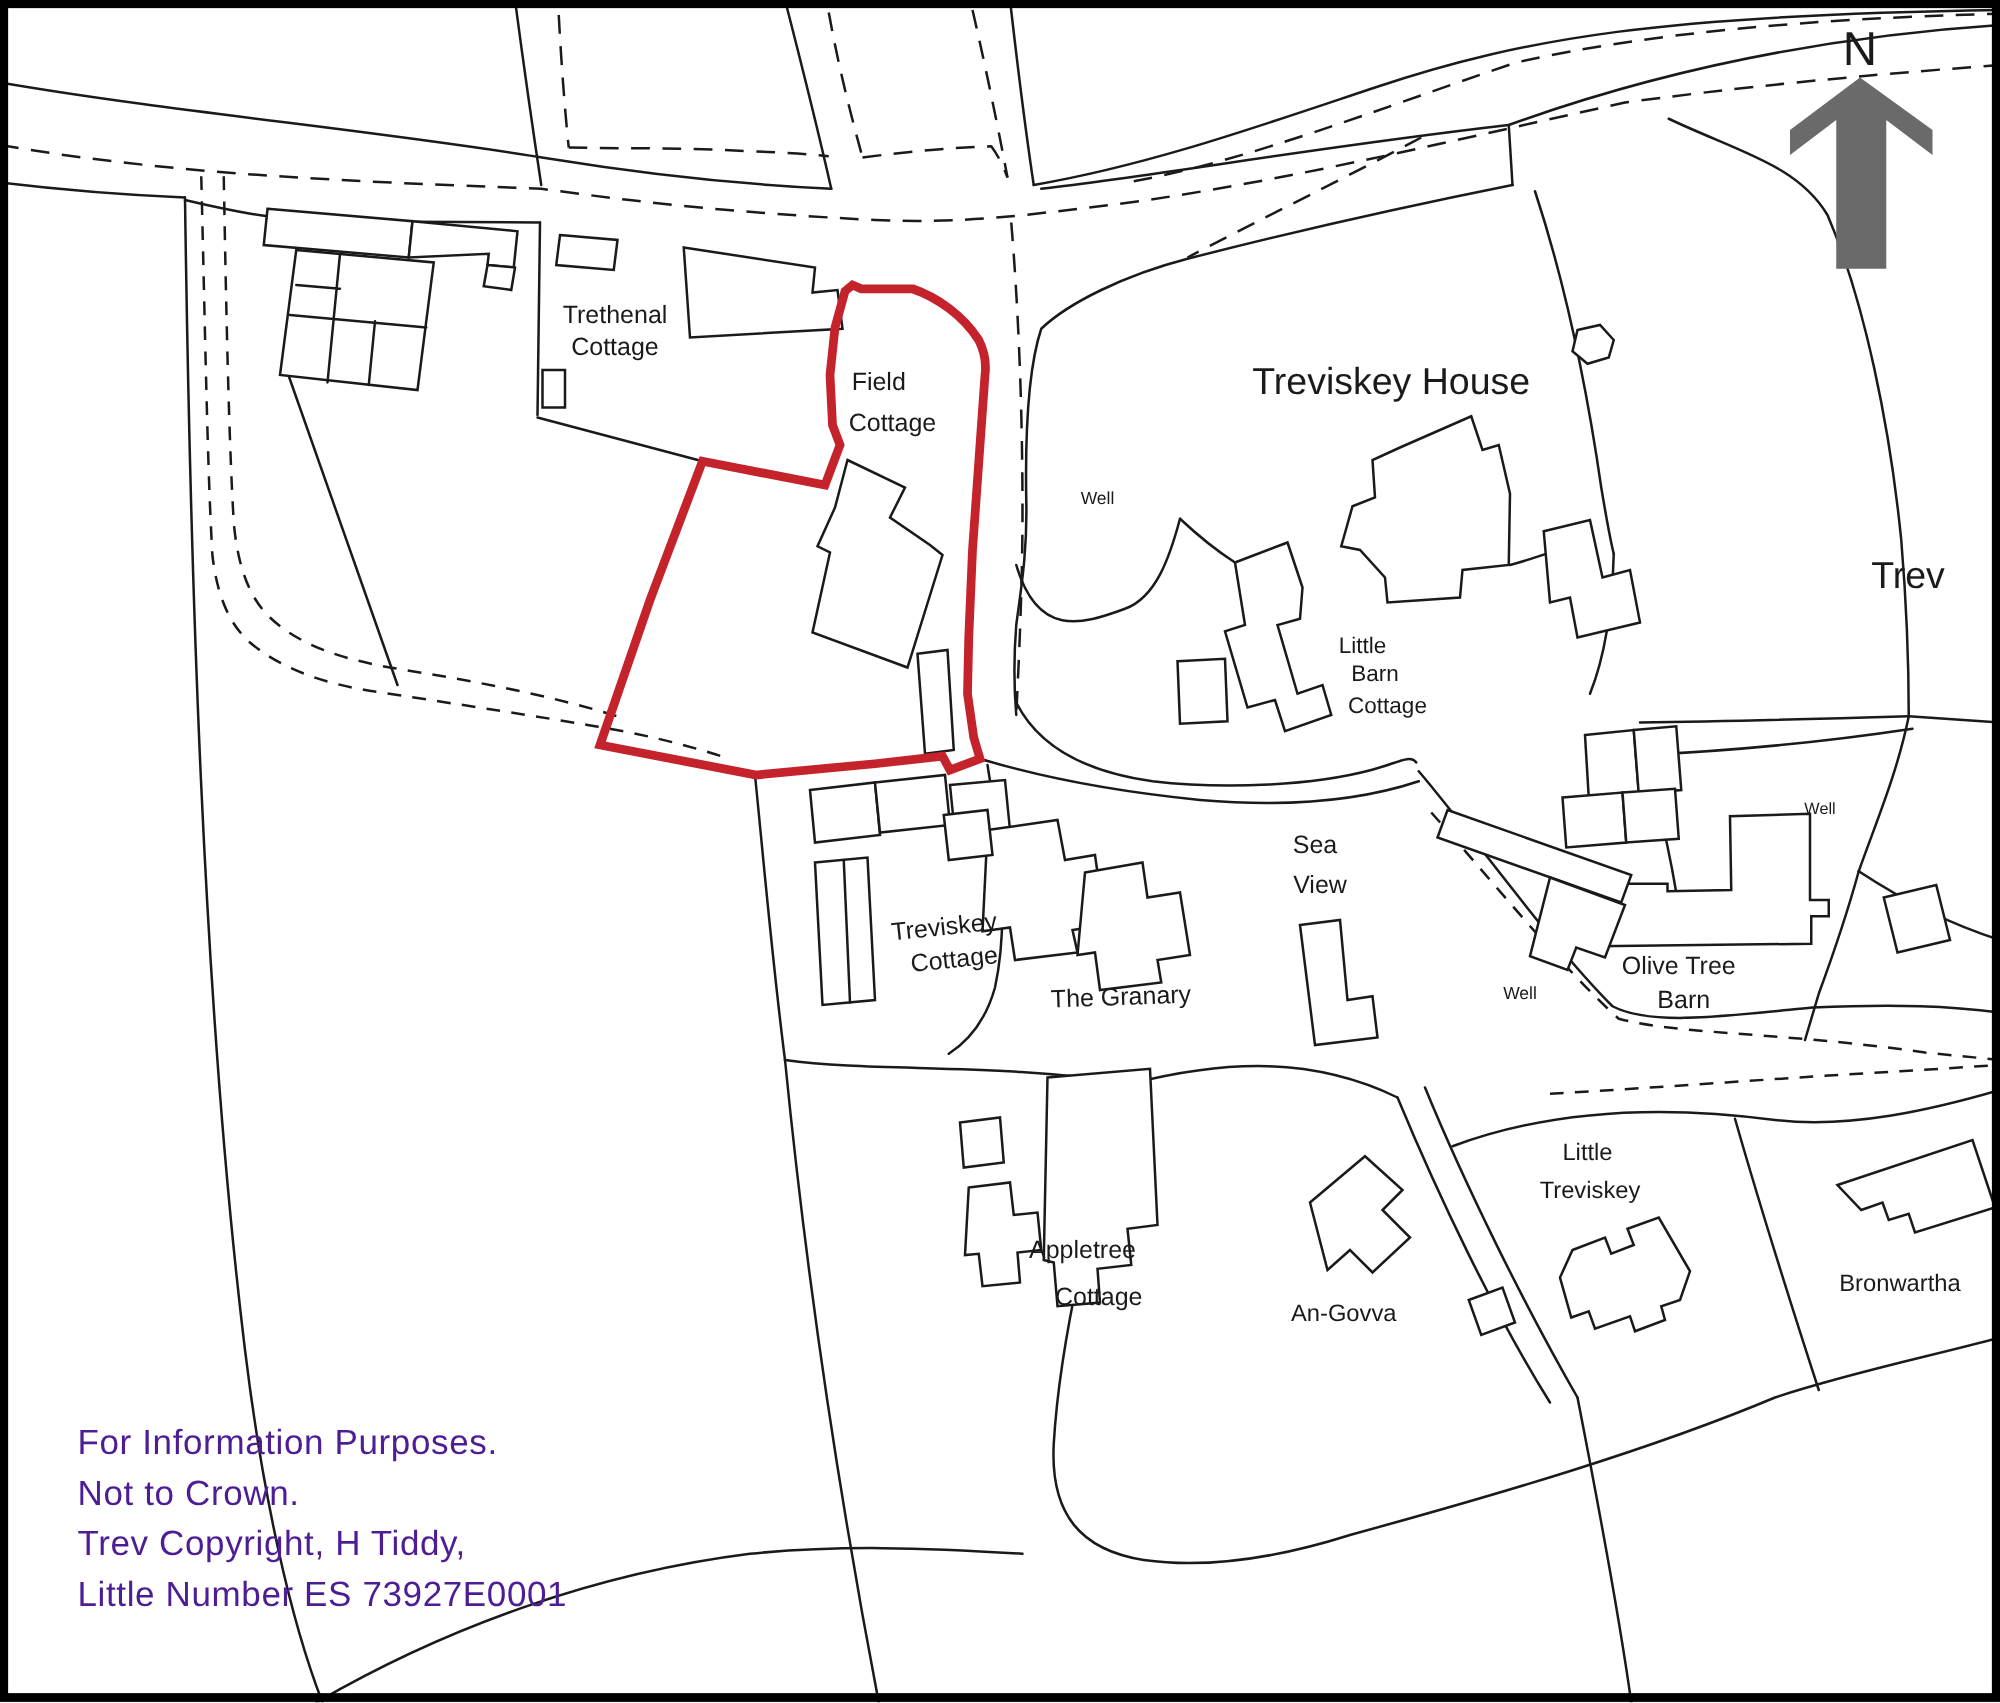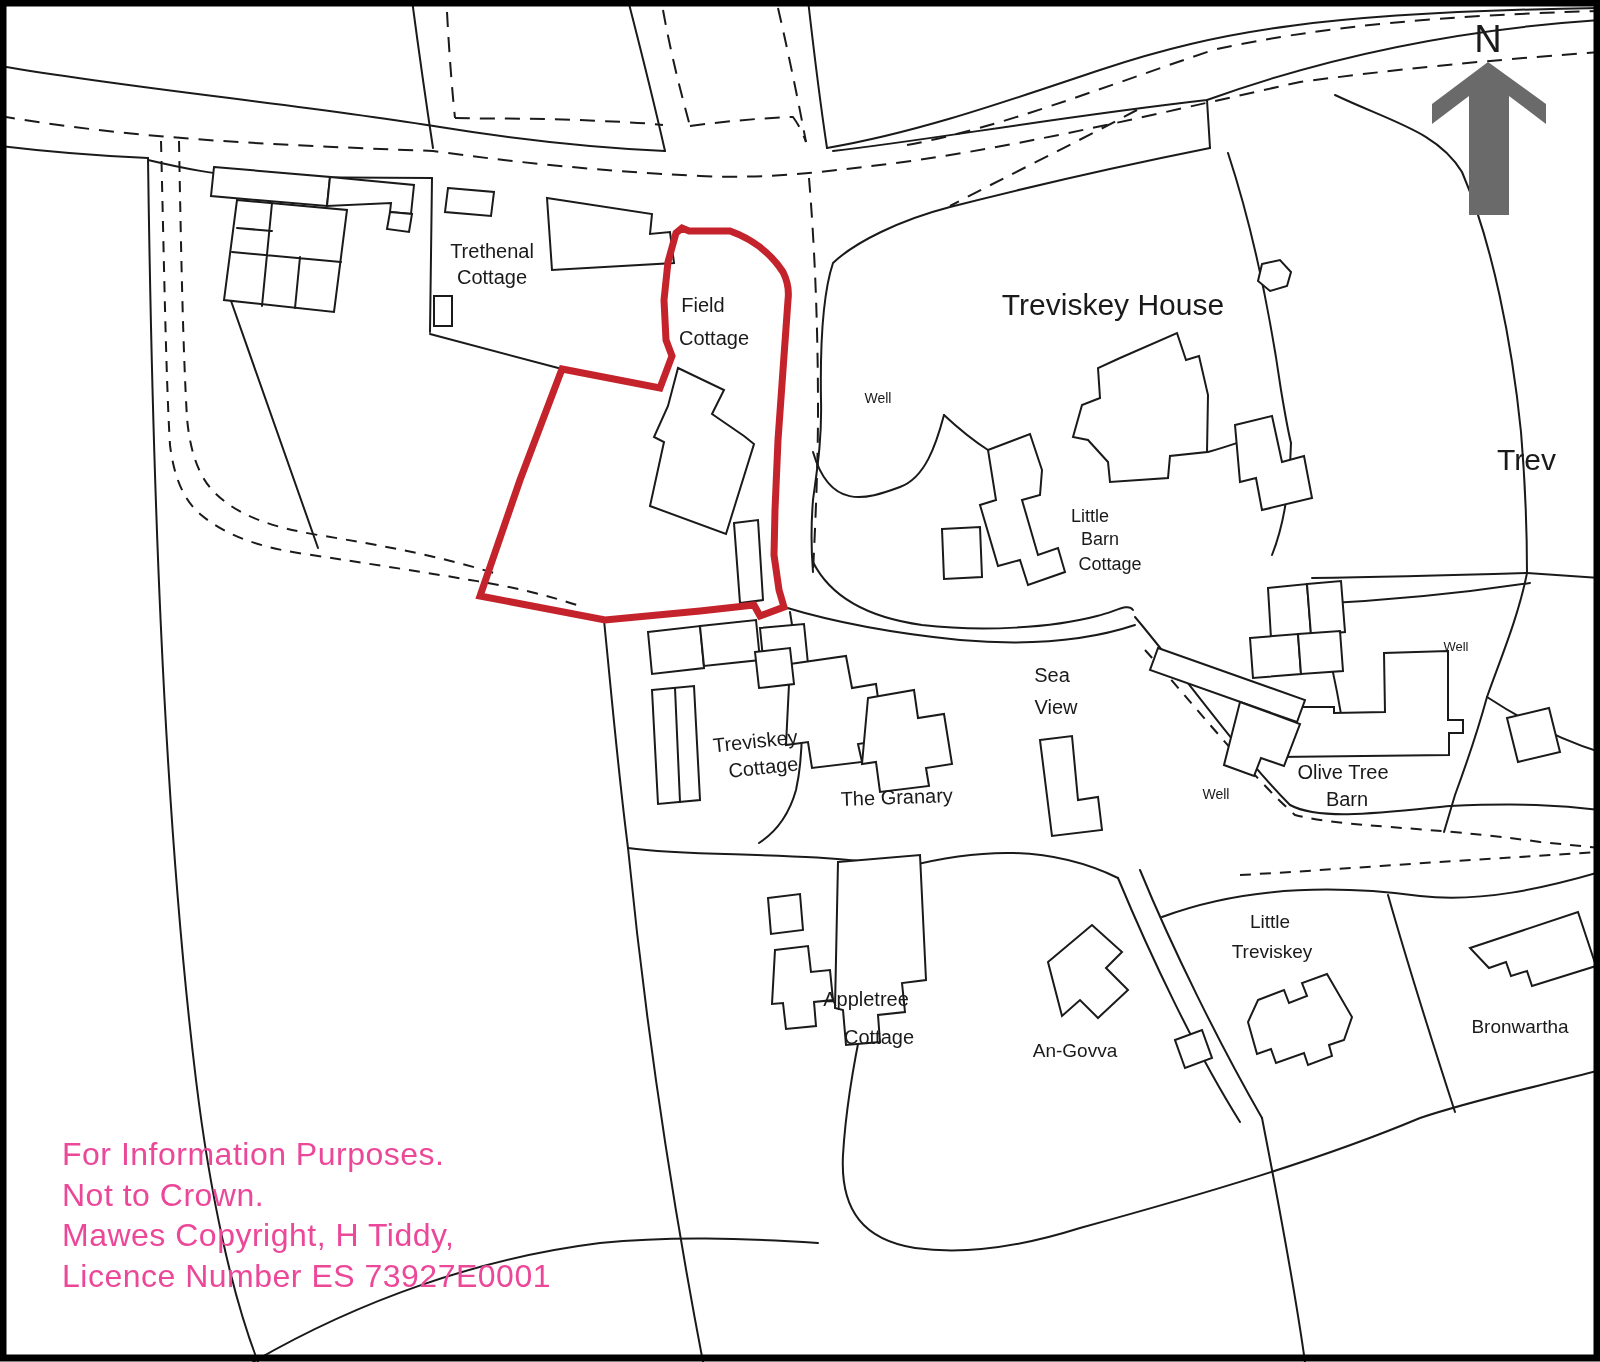--- a/index.html
+++ b/index.html
@@ -8,22 +8,22 @@
   svg{position:absolute;left:0;top:0;}
   .ln{fill:none;stroke:var(--ink,#1a1a1a);stroke-width:2;stroke-linejoin:round;stroke-linecap:round;}
   .dsh{fill:none;stroke:var(--ink,#1a1a1a);stroke-width:2;stroke-linejoin:round;
        stroke-dasharray:15 10;stroke-linecap:butt;}
   .dsh2{fill:none;stroke:var(--ink,#1a1a1a);stroke-width:2;stroke-dasharray:11 9;}
   .bld{fill:#ffffff;stroke:var(--ink,#1a1a1a);stroke-width:2;stroke-linejoin:miter;}
   .red{fill:none;stroke:var(--boundary_red,#c4232b);stroke-width:7;stroke-linejoin:miter;stroke-linecap:square;}
   .lbl{fill:var(--ink,#1a1a1a);}
   .north{fill:var(--north_gray,#6a6a6a);}
   .frame{fill:none;stroke:#000;stroke-width:7;}
-  .notes{position:absolute;left:62px;top:1134px;font-size:32px;line-height:40.5px;
-         color:#ec4899;letter-spacing:.5px;white-space:nowrap;}
+  .notes{position:absolute;left:62px;top:1134px;font-size:28px;line-height:40.5px;
+         color:#4c1d95;letter-spacing:.5px;white-space:nowrap;}
 </style>
 </head>
 <body>
 
 <div class="page">
 <svg width="1600" height="1362" viewBox="0 0 1600 1362">
 
   <g>
     <path class="ln" d="M0,66 C140,90 300,104 440,127 C520,140 600,148 665,151"></path>
     <path class="ln" d="M0,146 C50,152 100,156 148,158"></path>
@@ -167,16 +167,16 @@
     <text class="lbl" x="866" y="1006" font-size="20" text-anchor="middle">Appletree</text>
     <text class="lbl" x="879" y="1044" font-size="20" text-anchor="middle">Cottage</text>
   </g>
 
   <rect class="frame" x="3" y="3" width="1594" height="1355"></rect>
 </svg>
 
   <div class="notes">
     <div>For Information Purposes.</div>
     <div>Not to Crown.</div>
-    <div>Mawes Copyright, H Tiddy,</div>
-    <div>Licence Number ES 73927E0001</div>
+    <div>Trev Copyright, H Tiddy,</div>
+    <div>Little Number ES 73927E0001</div>
   </div>
 </div>
 
 </body></html>

